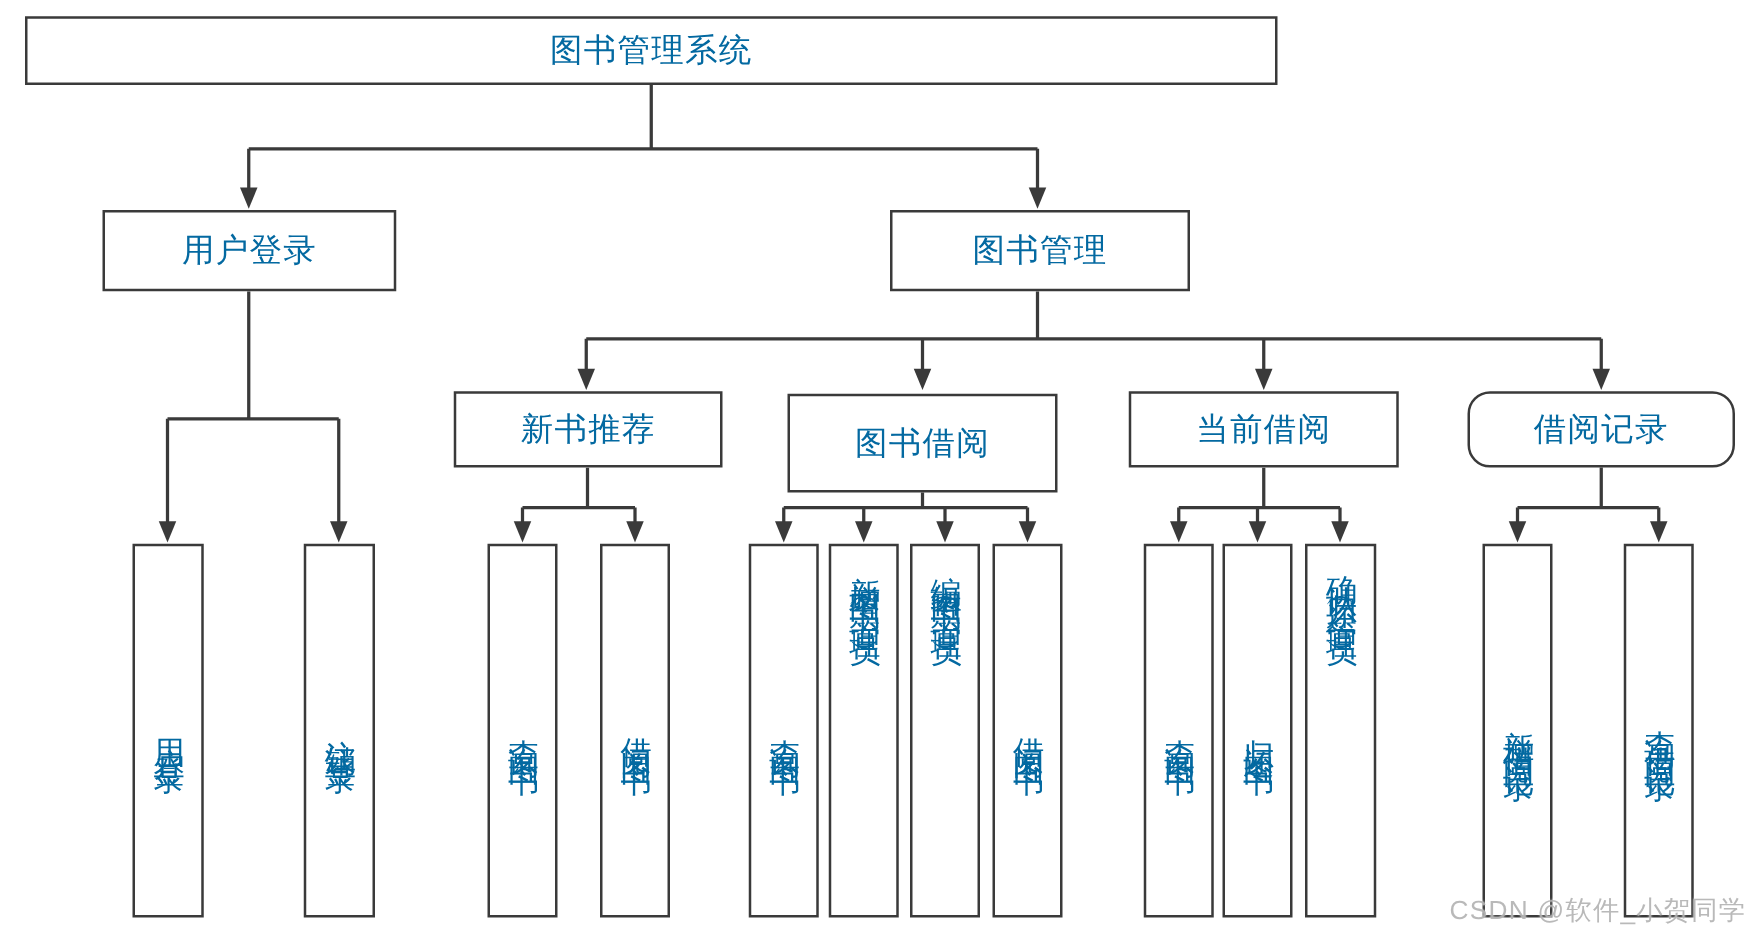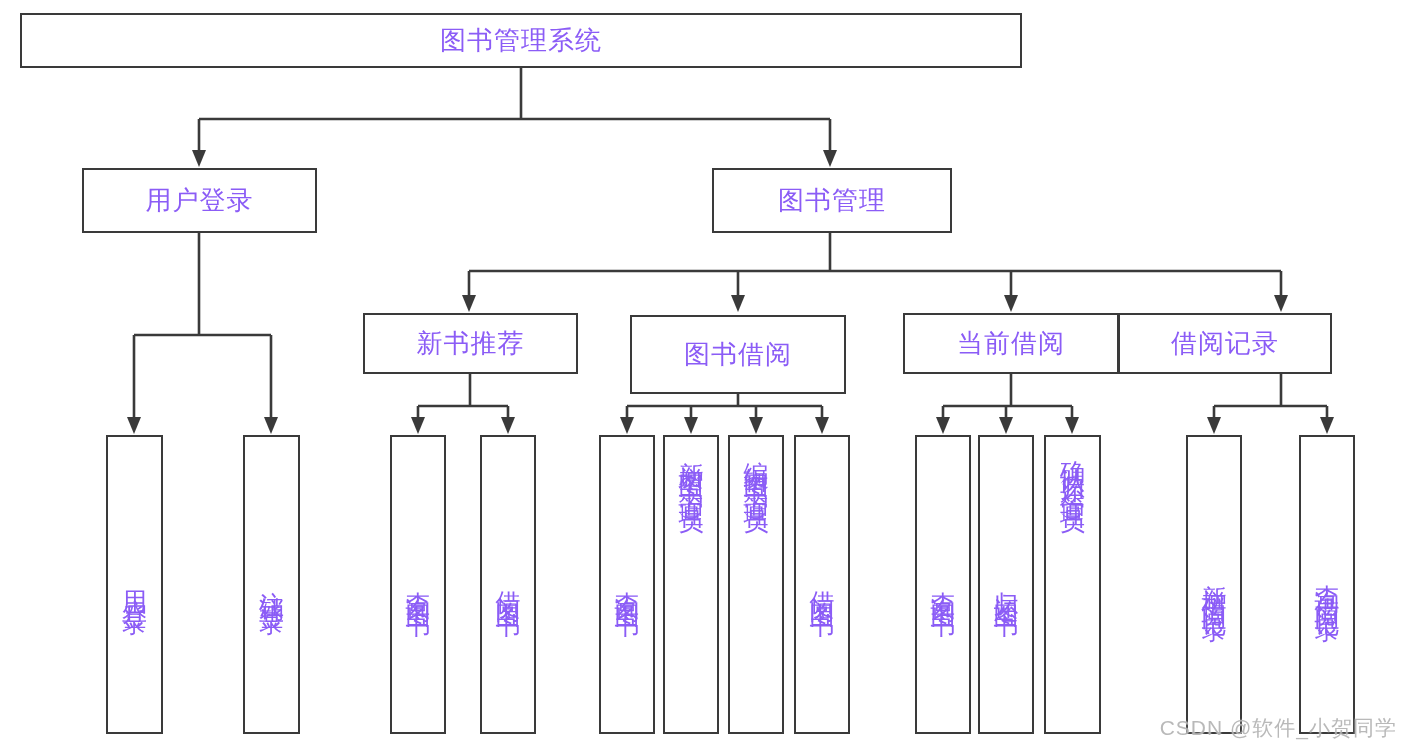--- a/index.html
+++ b/index.html
@@ -19,21 +19,21 @@
     position: absolute;
     left: 0; top: 0;
     width: 1405px; height: 747px;
     z-index: 1;
   }
   .node {
     position: absolute;
     box-sizing: border-box;
     border: 2.5px solid #3a3a3a;
     background: #ffffff;
-    color: #8b5cf6;
+    color: #0369a1;
     display: flex;
     align-items: center;
     justify-content: center;
     z-index: 2;
   }
   .h-node {
     font-size: 26px;
     letter-spacing: 1px;
     white-space: nowrap;
   }
@@ -115,21 +115,21 @@
   </svg>
 
   <div class="node h-node" style="left:20px; top:13px; width:1002px; height:55px;">图书管理系统</div>
 
   <div class="node h-node" style="left:82px; top:168px; width:235px; height:65px;">用户登录</div>
   <div class="node h-node" style="left:712px; top:168px; width:240px; height:65px;">图书管理</div>
 
   <div class="node h-node" style="left:363px; top:313px; width:215px; height:61px;">新书推荐</div>
   <div class="node h-node" style="left:630px; top:315px; width:216px; height:79px;">图书借阅</div>
   <div class="node h-node" style="left:903px; top:313px; width:216px; height:61px;text-align:center;">当前借阅</div>
-  <div class="node h-node" style="left:1118px; top:313px; width:214px; height:61px;">借阅记录</div>
+  <div class="node h-node" style="left:1174px; top:313px; width:214px; height:61px;border-radius:18px;">借阅记录</div>
 
   <div class="node v-node" style="left:106px; top:435px; width:57px; height:299px;">
     <span class="v-text">用户登录</span>
   </div>
   <div class="node v-node" style="left:243px; top:435px; width:57px; height:299px;">
     <span class="v-text">注销登录</span>
   </div>
 
   <div class="node v-node" style="left:390px; top:435px; width:56px; height:299px;">
     <span class="v-text">查询图书</span>

